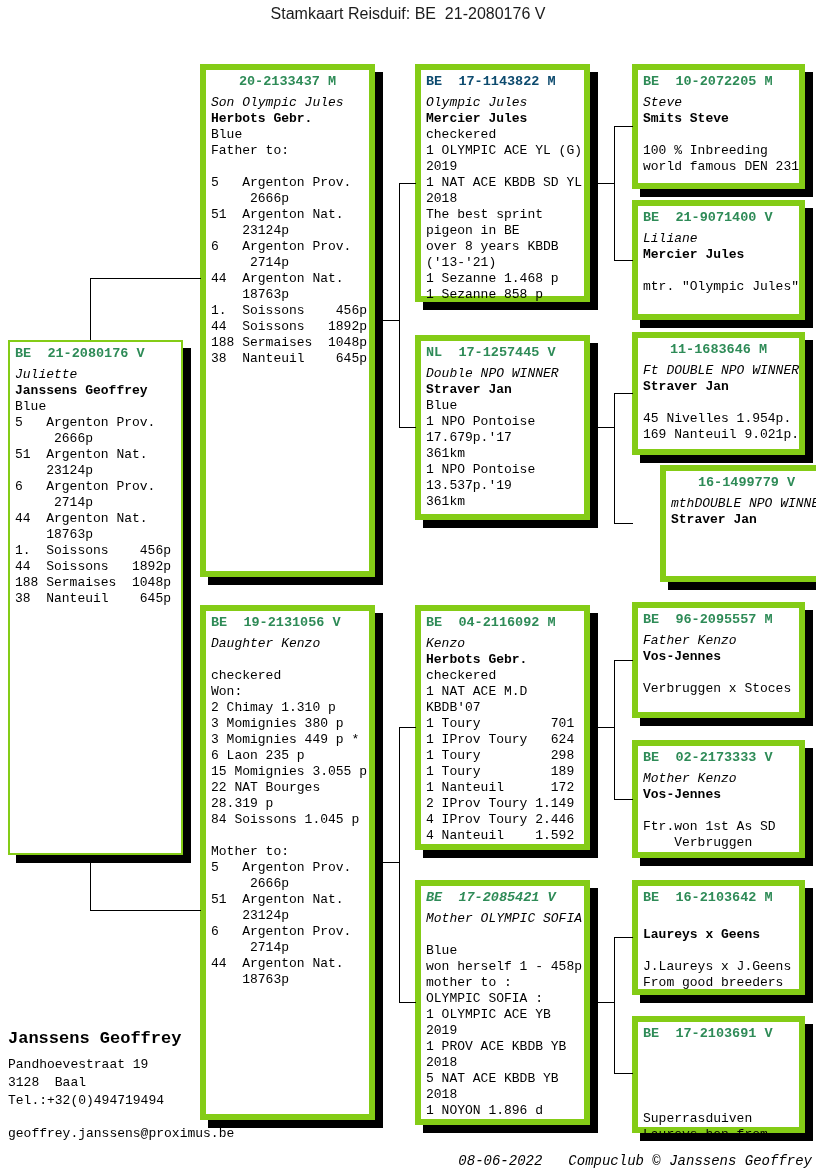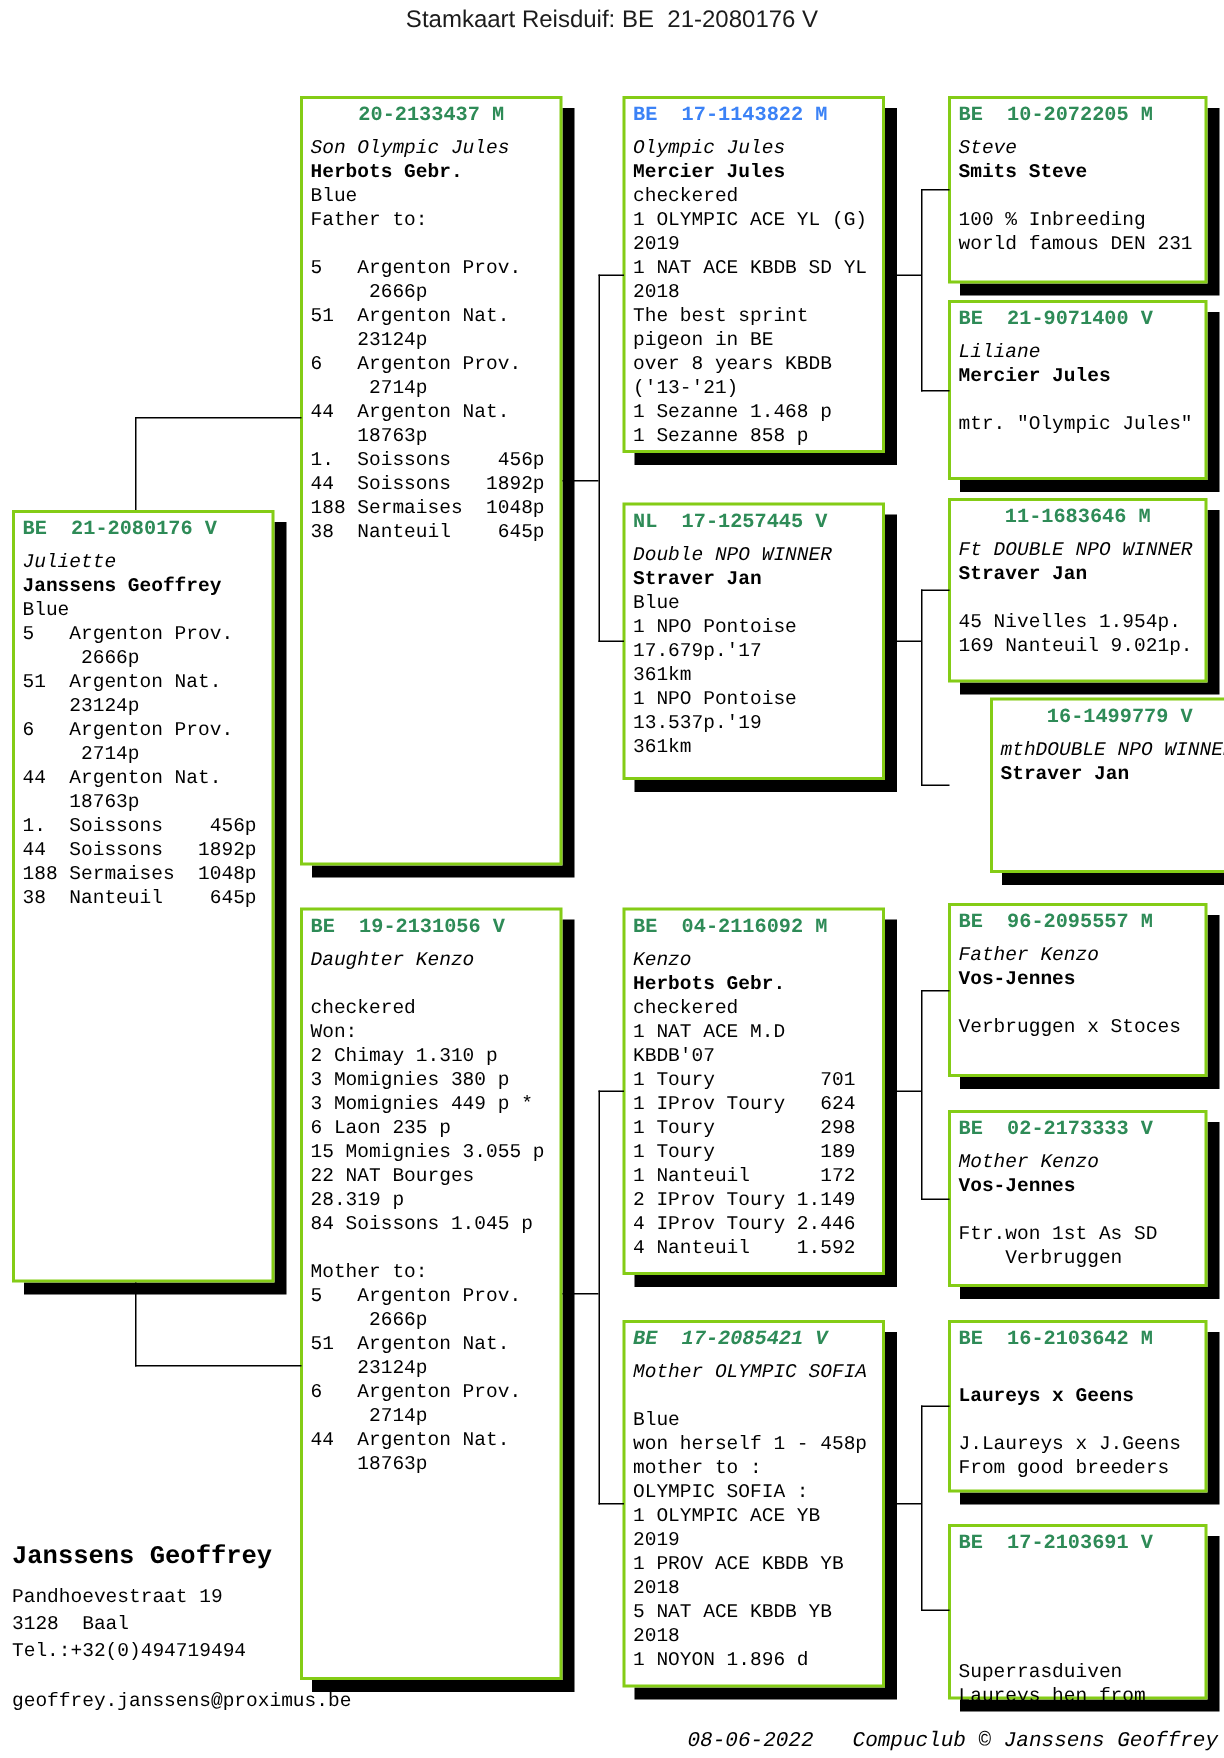--- a/index.html
+++ b/index.html
@@ -6,21 +6,21 @@
   #page {
     position:relative; width:816px; height:1172px; background:#ffffff;
     font-family:"Liberation Mono", monospace; overflow:hidden;
   }
   .title {
     position:absolute; top:5px; left:0; width:100%; text-align:center;
     font-family:"Liberation Sans", sans-serif; font-size:16px; color:#1b1b1b;
     white-space:pre;
   }
   .pbox {
-    position:absolute; background:#ffffff; border:2px solid #84cc16;
+    position:absolute; background:#ffffff; border:6px solid #84cc16;
     box-shadow:8px 8px 0 0 #000; box-sizing:border-box; padding:3px 5px;
   }
   .pbox.subject { border-width:2px; }
   .phead {
     font-weight:bold; font-size:13.5px; line-height:18px; white-space:pre;
     margin-bottom:4px;
   }
   .phead.center { text-align:center; }
   .pline {
     font-size:13px; line-height:16px; min-height:16px; white-space:pre; color:#000;
@@ -102,21 +102,21 @@
         <div class="pline">5   Argenton Prov.</div>
         <div class="pline">     2666p</div>
         <div class="pline">51  Argenton Nat.</div>
         <div class="pline">    23124p</div>
         <div class="pline">6   Argenton Prov.</div>
         <div class="pline">     2714p</div>
         <div class="pline">44  Argenton Nat.</div>
         <div class="pline">    18763p</div>
       </div>
       <div class="pbox" style="left: 415px; top: 64px; width: 175px; height: 238px;">
-        <div class="phead" style="color: #3b82f6;">BE  17-1143822 M</div>
+        <div class="phead" style="color: #0c4a6e;">BE  17-1143822 M</div>
         <div class="pline i">Olympic Jules</div>
         <div class="pline b">Mercier Jules</div>
         <div class="pline">checkered</div>
         <div class="pline">1 OLYMPIC ACE YL (G)</div>
         <div class="pline">2019</div>
         <div class="pline">1 NAT ACE KBDB SD YL</div>
         <div class="pline">2018</div>
         <div class="pline">The best sprint</div>
         <div class="pline">pigeon in BE</div>
         <div class="pline">over 8 years KBDB</div>

